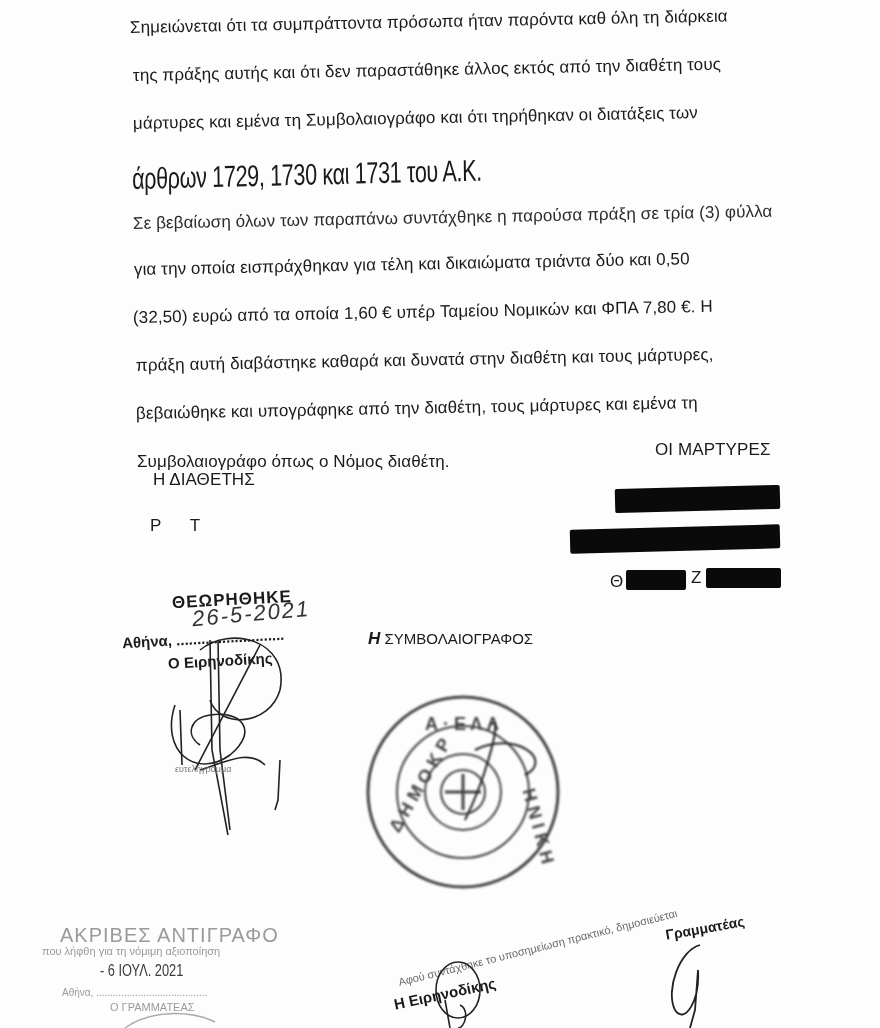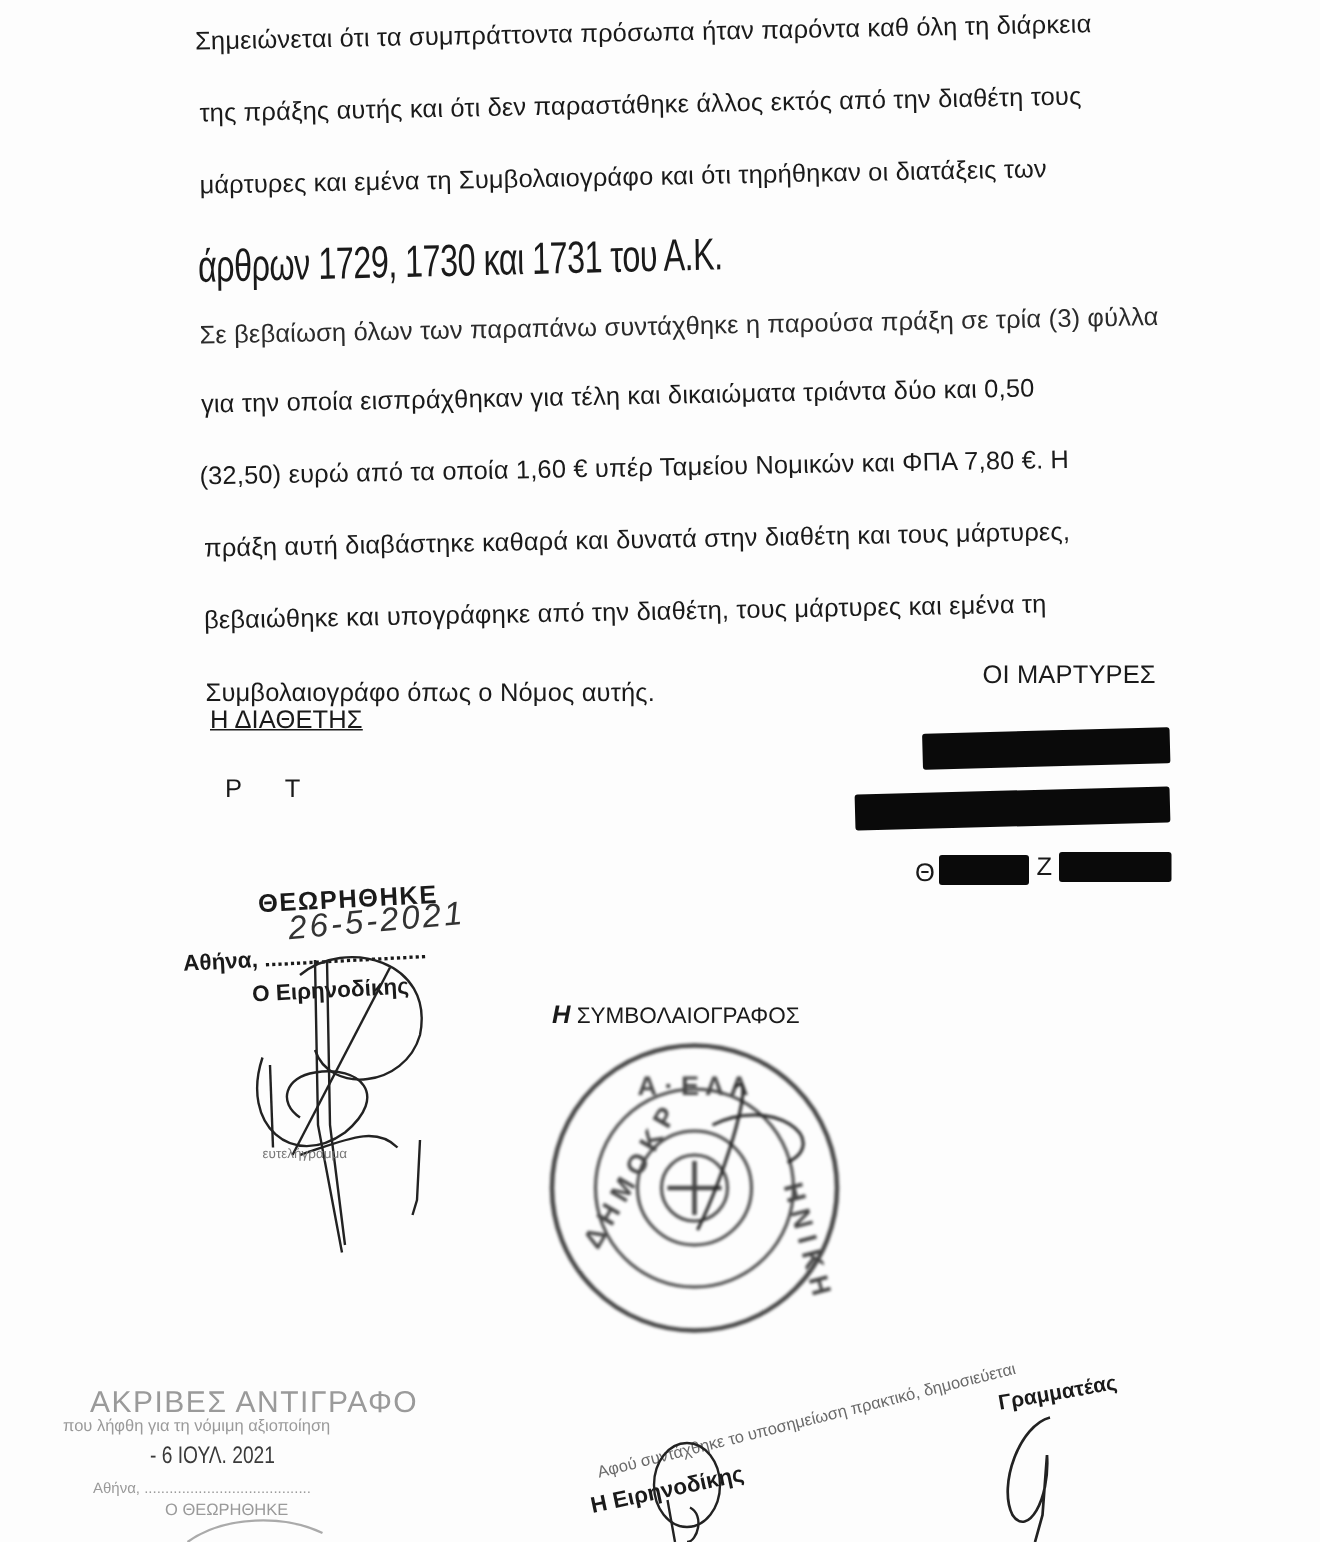--- a/index.html
+++ b/index.html
@@ -31,23 +31,23 @@
 
   <div class="line" style="left:130px; top:18px; transform: rotate(-1.1deg);">Σημειώνεται ότι τα συμπράττοντα πρόσωπα ήταν παρόντα καθ όλη τη διάρκεια</div>
   <div class="line" style="left:133px; top:66px; transform: rotate(-1.1deg);">της πράξης αυτής και ότι δεν παραστάθηκε άλλος εκτός από την διαθέτη τους</div>
   <div class="line" style="left:133px; top:114px; transform: rotate(-1.1deg);">μάρτυρες και εμένα τη Συμβολαιογράφο και ότι τηρήθηκαν οι διατάξεις των</div>
   <div class="line big" style="left:132px; top:162px;">άρθρων 1729, 1730 και 1731 του Α.Κ.</div>
   <div class="line faded-mid" style="left:133px; top:214px; transform: rotate(-1.1deg);">Σε βεβαίωση όλων των παραπάνω συντάχθηκε η παρούσα πράξη σε τρία (3) φύλλα</div>
   <div class="line" style="left:134px; top:260px; transform: rotate(-1.1deg);">για την οποία εισπράχθηκαν για τέλη και δικαιώματα τριάντα δύο και 0,50</div>
   <div class="line" style="left:133px; top:308px; transform: rotate(-1.1deg);">(32,50) ευρώ από τα οποία 1,60 € υπέρ Ταμείου Νομικών και ΦΠΑ 7,80 €. Η</div>
   <div class="line" style="left:136px; top:356px; transform: rotate(-1.1deg);">πράξη αυτή διαβάστηκε καθαρά και δυνατά στην διαθέτη και τους μάρτυρες,</div>
   <div class="line" style="left:136px; top:404px; transform: rotate(-1.1deg);">βεβαιώθηκε και υπογράφηκε από την διαθέτη, τους μάρτυρες και εμένα τη</div>
-  <div class="line" style="left:137px; top:452px;">Συμβολαιογράφο όπως ο Νόμος αυτής.</div>
+  <div class="line" style="left:137px; top:452px;">Συμβολαιογράφο όπως ο Νόμος διαθέτη.</div>
 
-  <div class="line" style="left:140px; top:470px;text-decoration:underline;">Η ΔΙΑΘΕΤΗΣ</div>
+  <div class="line" style="left:153px; top:470px;">Η ΔΙΑΘΕΤΗΣ</div>
   <div class="line" style="left:150px; top:516px; white-space: pre;">Ρ      Τ</div>
   <div class="line" style="left:655px; top:440px;">ΟΙ ΜΑΡΤΥΡΕΣ</div>
 
   <div class="redact" style="left:615px; top:487px; width:165px; height:24px; transform: rotate(-1.5deg);"></div>
   <div class="redact" style="left:570px; top:527px; width:210px; height:24px; transform: rotate(-1.5deg);"></div>
   <div class="line" style="left:610px; top:572px;">Θ</div>
   <div class="redact" style="left:626px; top:570px; width:60px; height:20px;"></div>
   <div class="line" style="left:691px; top:568px;">Ζ</div>
   <div class="redact" style="left:706px; top:568px; width:75px; height:20px;"></div>
 
@@ -63,21 +63,21 @@
       <path d="M70,20 L72,130 L88,215"></path>
       <path d="M78,20 L80,130 L90,210"></path>
       <path d="M55,150 L120,25"></path>
       <path d="M60,150 C90,140 110,130 125,145"></path>
       <path d="M40,90 L42,145"></path>
       <path d="M140,140 L138,180 L135,190"></path>
     </g>
     <text x="35" y="152" font-size="9" fill="#777" font-family="Liberation Sans, sans-serif">ευτελήγραμμα</text>
   </svg>
 
-  <div class="stamp-text" style="left:368px; top:667px; font-size:15px;">
+  <div class="stamp-text" style="left:368px; top:629px; font-size:15px;">
     <span style="font-size:17px; font-weight:bold; font-style:italic;">Η</span>
     <span>ΣΥΜΒΟΛΑΙΟΓΡΑΦΟΣ</span>
   </div>
 
   <svg class="blurred" style="left:365px; top:690px;" width="210" height="210">
     <g fill="none" stroke="#444">
       <circle cx="98" cy="102" r="95" stroke-width="3"></circle>
       <circle cx="98" cy="102" r="66" stroke-width="2"></circle>
       <circle cx="98" cy="102" r="38" stroke-width="2"></circle>
       <circle cx="98" cy="102" r="22" stroke-width="2"></circle>
@@ -86,21 +86,21 @@
     <text font-size="18" font-weight="bold" fill="#444" font-family="Liberation Sans, sans-serif" x="60" y="40">Α · Ε Λ Λ</text>
     <text font-size="18" font-weight="bold" fill="#444" font-family="Liberation Sans, sans-serif" x="20" y="140" transform="rotate(-60 30 130)">Δ Η Μ Ο Κ Ρ</text>
     <text font-size="18" font-weight="bold" fill="#444" font-family="Liberation Sans, sans-serif" x="150" y="110" transform="rotate(75 160 110)">Η Ν Ι Κ Η</text>
     <path d="M125,35 C140,20 120,90 100,130 M110,60 C150,40 190,70 160,85" fill="none" stroke="#222" stroke-width="2"></path>
   </svg>
 
   <div class="stamp-text faint" style="left:60px; top:924px; font-size:20px; letter-spacing:1px;">ΑΚΡΙΒΕΣ ΑΝΤΙΓΡΑΦΟ</div>
   <div class="stamp-text faint" style="left:42px; top:945px; font-size:11px;text-align:right;">που λήφθη για τη νόμιμη αξιοποίηση</div>
   <div class="stamp-text" style="left:100px; top:962px; font-size:16px; color:#3a3a3a; transform: scaleX(0.8); transform-origin:left;">- 6 ΙΟΥΛ. 2021</div>
   <div class="stamp-text faint" style="left:62px; top:987px; font-size:10px;">Αθήνα, ........................................</div>
-  <div class="stamp-text faint" style="left:110px; top:1001px; font-size:11px;">Ο ΘΕΩΡΗΘΗΚΕ</div>
+  <div class="stamp-text faint" style="left:110px; top:1001px; font-size:11px;">Ο ΓΡΑΜΜΑΤΕΑΣ</div>
   <svg class="faint" style="left:120px; top:1010px;" width="100" height="20">
     <path d="M5,18 C30,0 70,0 95,12" fill="none" stroke="#aaa" stroke-width="1.5"></path>
   </svg>
 
   <div class="stamp-text" style="left:400px; top:976px; font-size:11px; color:#6a6a6a; transform: rotate(-14deg); transform-origin:left bottom;">Αφού συντάχθηκε το υποσημείωση πρακτικό, δημοσιεύεται</div>
   <div class="stamp-text bold-stamp" style="left:665px; top:920px; font-size:14px; transform: rotate(-10deg);">Γραμματέας</div>
   <div class="stamp-text bold-stamp" style="left:393px; top:985px; font-size:15px; transform: rotate(-12deg);">Η Ειρηνοδίκης</div>
 
   <svg style="left:420px; top:960px;" width="80" height="68">
     <g fill="none" stroke="#222" stroke-width="1.6">

